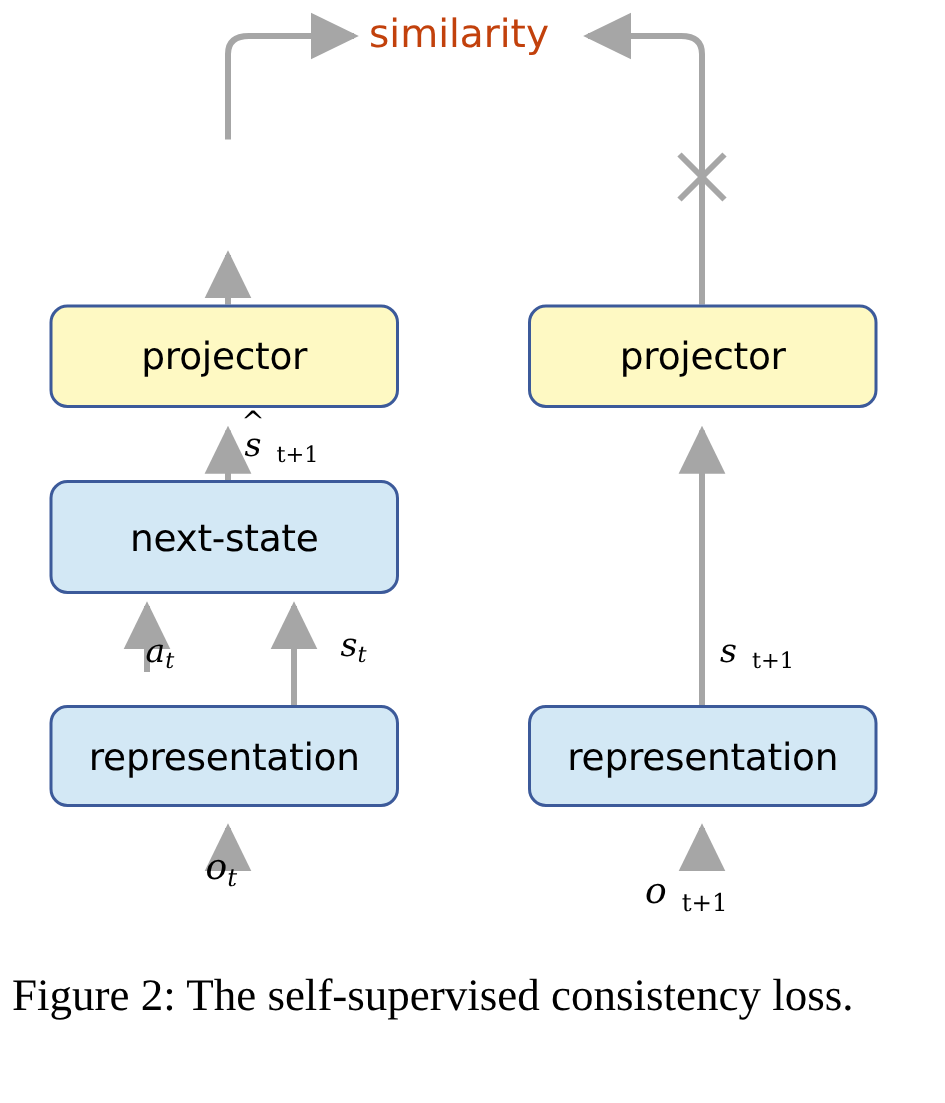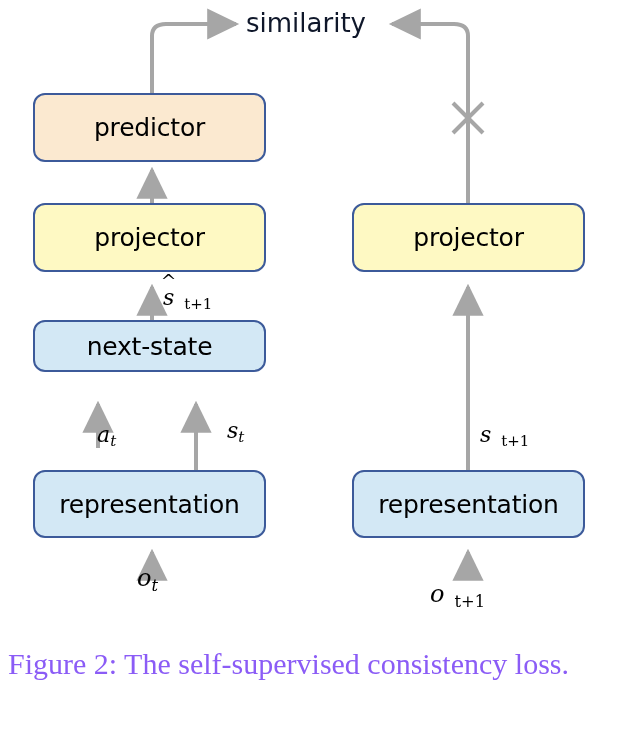--- a/index.html
+++ b/index.html
@@ -39,21 +39,21 @@
     font-family: "DejaVu Sans", sans-serif;
     letter-spacing: -0.2px;
   }
   .box-predictor { background: #fbe9d0; }
   .box-projector { background: #fef9c3; }
   .box-blue      { background: #d3e8f5; }
 
   .plain-label {
     position: absolute;
     font-size: 26px;
-    color: #0f172a;
+    color: #c2410c;
     font-family: "DejaVu Sans", sans-serif;
     white-space: nowrap;
   }
   .math-label {
     position: absolute;
     font-family: "DejaVu Serif", serif;
     font-style: italic;
     font-size: 22px;
     color: #000000;
     white-space: nowrap;
@@ -79,21 +79,21 @@
     line-height: 1;
   }
   #caption {
     position: absolute;
     left: 8px;
     top: 645px;
     width: 614px;
     font-family: "Liberation Serif", "DejaVu Serif", serif;
     font-size: 30px;
     line-height: 1.28;
-    color: #8b5cf6;
+    color: #000000;
     text-align: justify;
   }
 </style>
 </head>
 <body>
 
 <div id="figure">
 
   <svg width="630" height="630" viewBox="0 0 630 630">
     <defs>
@@ -124,25 +124,24 @@
       <g stroke-width="4">
         <path d="M453,103 L483,133"></path>
         <path d="M483,103 L453,133"></path>
       </g>
     </g>
   </svg>
 
   <div class="plain-label" style="left:246px; top:8px;">similarity</div>
 
 
-  <div class="node-box box-predictor" style="left:33px; top:93px; width:233px; height:69px;">predictor</div>
 
   <div class="node-box box-projector" style="left:33px; top:203px; width:233px; height:69px;">projector</div>
 
-  <div class="node-box box-blue" style="left:33px; top:320px; width:233px; height:52px;">next-state</div>
+  <div class="node-box box-blue" style="left:33px; top:320px; width:233px; height:76px;">next-state</div>
 
   <div class="node-box box-blue" style="left:33px; top:470px; width:233px; height:68px;">representation</div>
 
   <div class="node-box box-projector" style="left:352px; top:203px; width:233px; height:69px;">projector</div>
 
   <div class="node-box box-blue" style="left:352px; top:470px; width:233px; height:68px;">representation</div>
 
   <div class="math-label" style="left:163px; top:285px;">
     <span class="hat-wrap"><span class="hat">^</span><span>s</span></span><sub><span class="upr">t+1</span></sub>
   </div>

